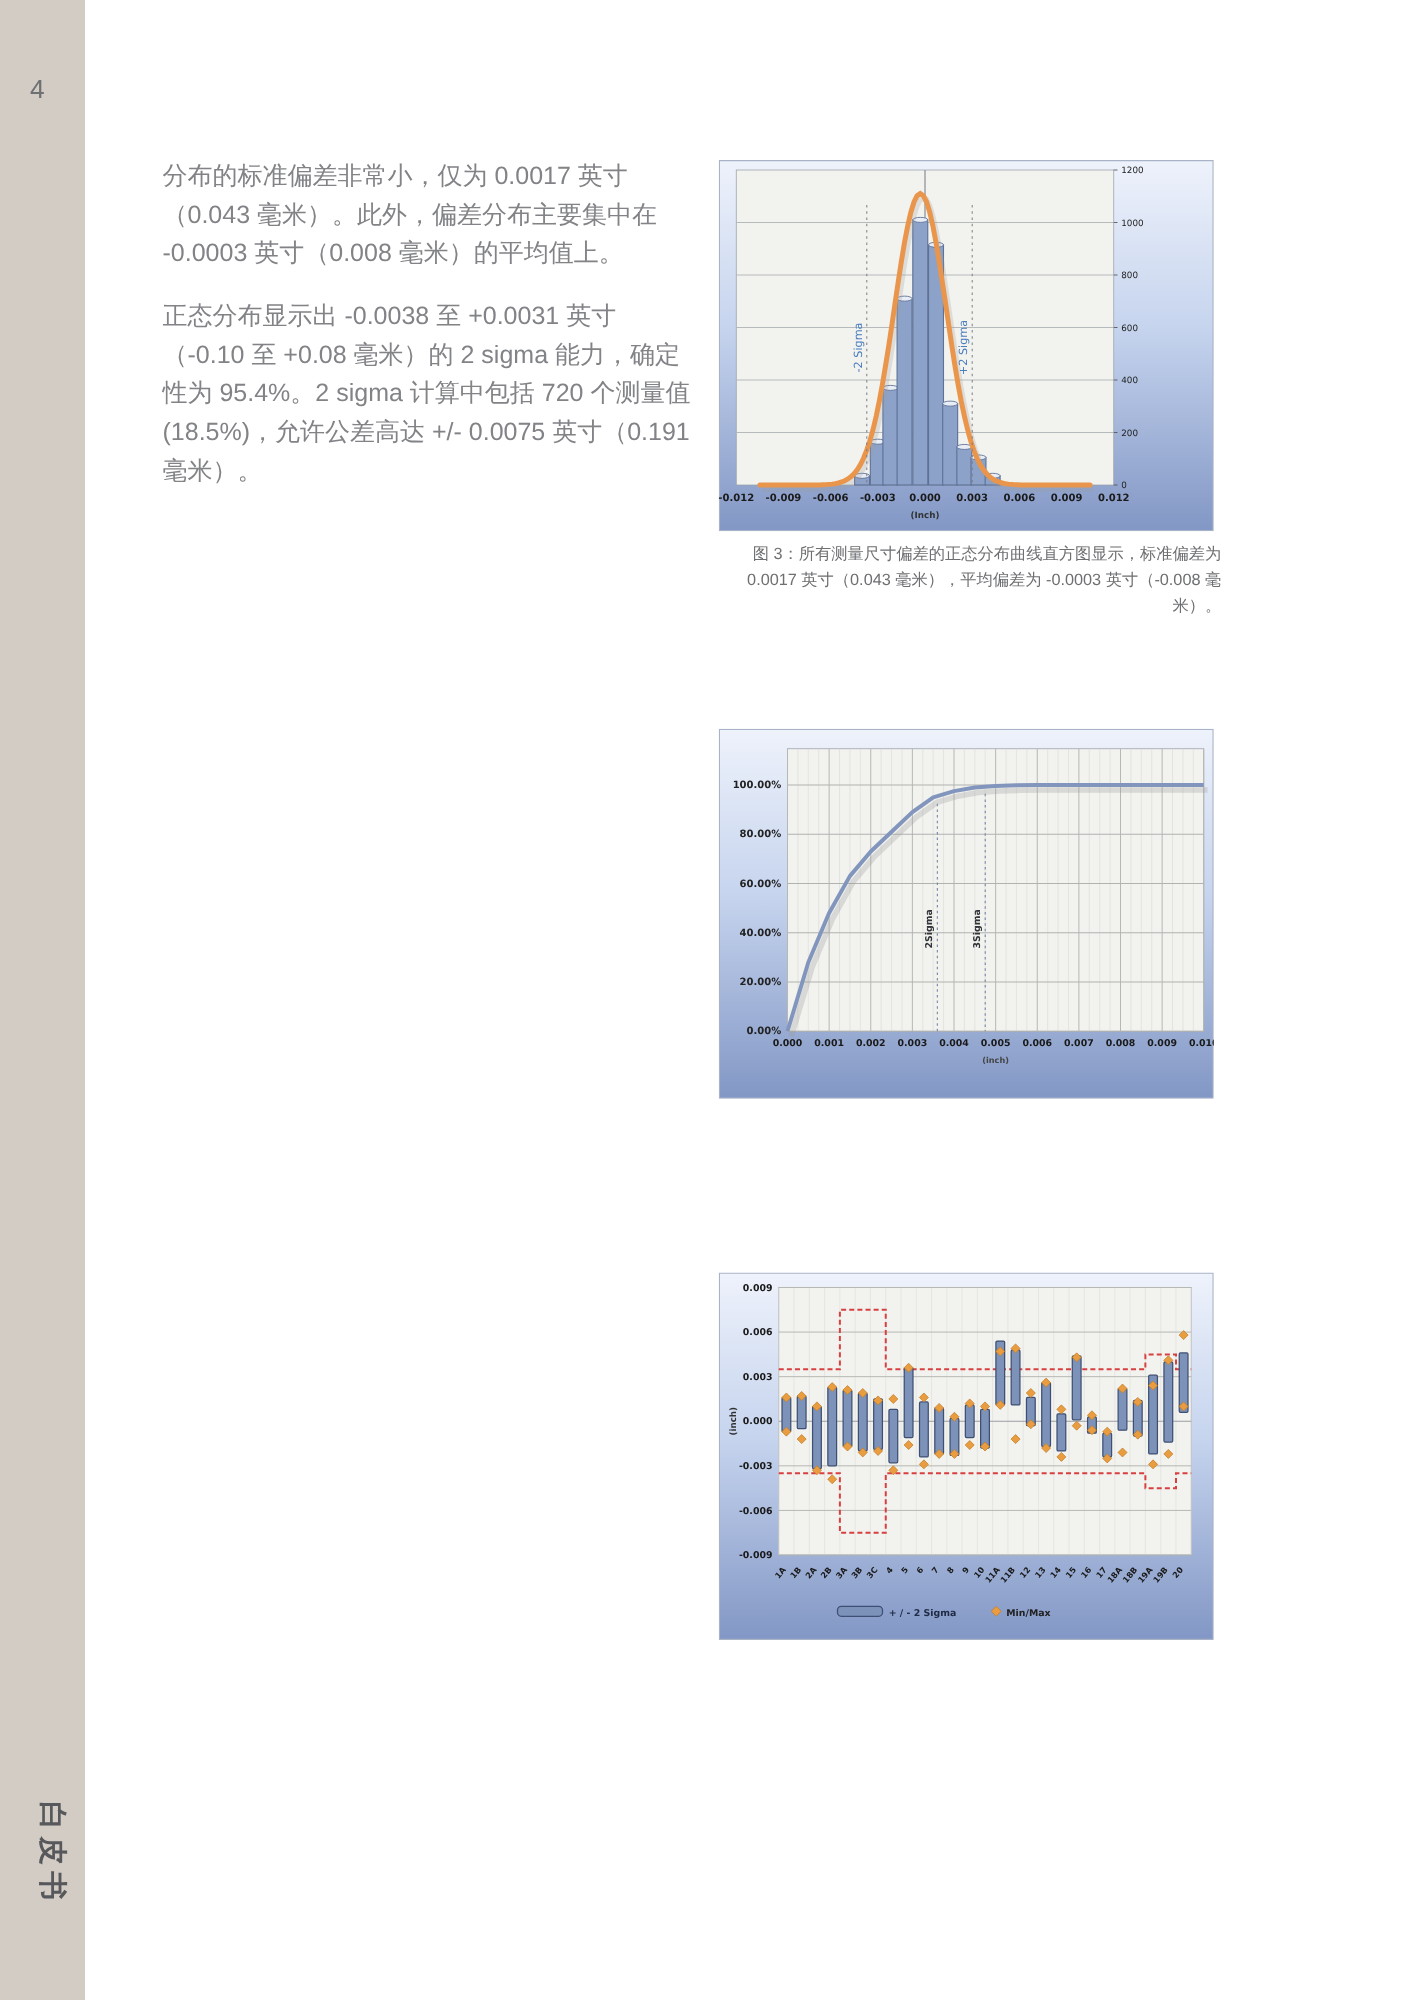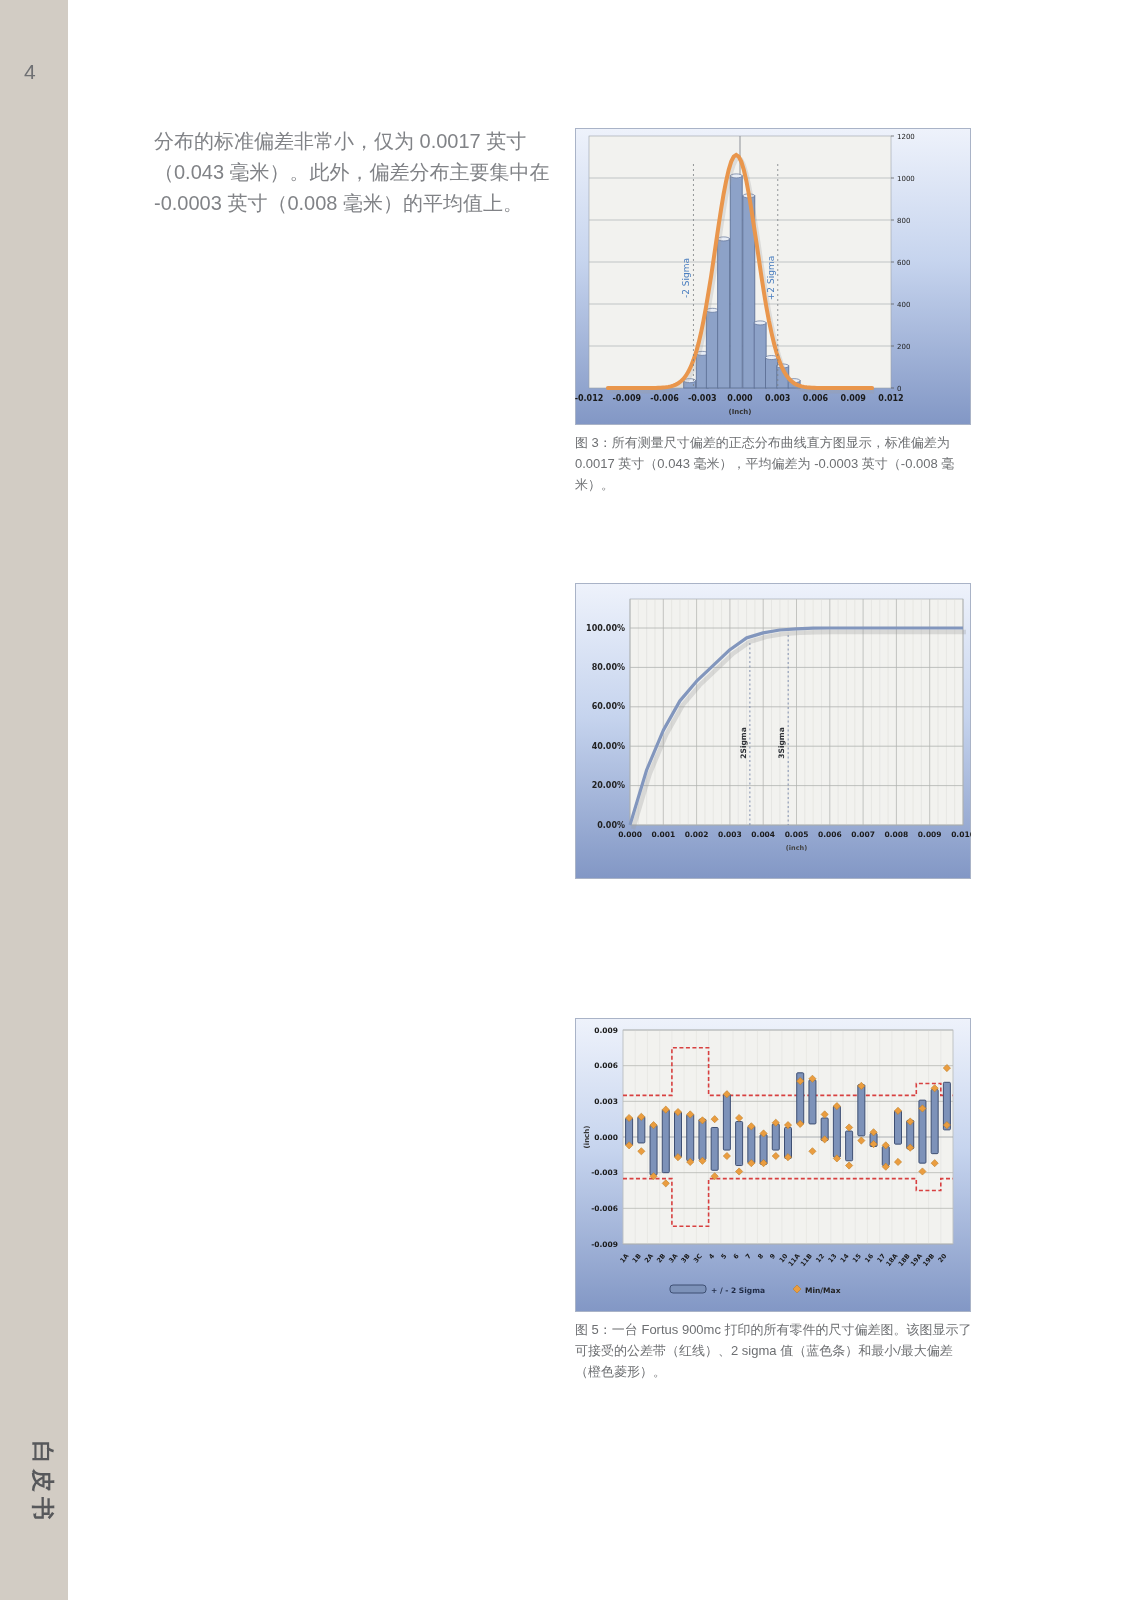--- a/index.html
+++ b/index.html
@@ -6,37 +6,38 @@
   body{
     width:1131px;height:1600px;position:relative;background:#ffffff;
     font-family:"Liberation Sans","DejaVu Sans",sans-serif;overflow:hidden;
   }
   .sidebar{position:absolute;left:0;top:0;width:68px;height:1600px;background:#d2ccc4;}
   .page-number{position:absolute;left:24px;top:60px;font-size:21px;color:#6f7073;}
   .vertical-title{
     position:absolute;left:42px;top:1483px;transform:translate(-50%,-50%) rotate(90deg);
     font-size:23px;letter-spacing:5px;color:#57585b;white-space:nowrap;font-weight:bold;
   }
-  .text-col{position:absolute;left:130px;top:126px;width:424px;margin-left:24px;}
+  .text-col{position:absolute;left:130px;top:126px;width:424px;}
   .text-col p{margin:0 0 19px 0;font-size:20px;line-height:31px;color:#818387;}
   .fig{position:absolute;left:575px;width:402px;}
-  .fig-caption{margin-top:7px;font-size:13px;line-height:21px;color:#6d6f72;}
+  .fig-caption{margin-top:7px;font-size:13px;line-height:21px;color:#6d6f72;text-align:right;}
   svg{display:block;}
   svg text{font-family:"DejaVu Sans","Liberation Sans",sans-serif;}
 </style>
 </head>
 <body>
 
 <div class="sidebar">
   <div class="page-number">4</div>
   <div class="vertical-title">白皮书</div>
 </div>
 
 <div class="text-col">
   <p>分布的标准偏差非常小，仅为 0.0017 英寸（0.043 毫米）。此外，偏差分布主要集中在 -0.0003 英寸（0.008 毫米）的平均值上。</p>
+  <p>正态分布显示出 -0.0038 至 +0.0031 英寸（-0.10 至 +0.08 毫米）的 2 sigma 能力，确定性为 95.4%。2 sigma 计算中包括 720 个测量值 (18.5%)，允许公差高达 +/- 0.0075 英寸（0.191 毫米）。</p>
 </div>
 
 <div class="fig" style="top:128px;">
   <svg id="svg-fig3" width="396" height="297" viewBox="0 0 396 297">
       <defs>
         <linearGradient id="bg0" x1="0" y1="0" x2="0" y2="1">
           <stop offset="0%" stop-color="#eef2fb"></stop>
           <stop offset="45%" stop-color="#c6d4ee"></stop>
           <stop offset="100%" stop-color="#8297c5"></stop>
         </linearGradient>
@@ -386,14 +387,13 @@
         <text x="359.66666666666663" y="238" fill="#1a1a1a" font-size="6.5" font-weight="bold" text-anchor="end" transform="rotate(-50 359.66666666666663 238)">19B</text>
         <text x="371.88888888888886" y="238" fill="#1a1a1a" font-size="6.5" font-weight="bold" text-anchor="end" transform="rotate(-50 371.88888888888886 238)">20</text>
       </g>
       <g>
         <rect x="95" y="267" width="36" height="8" rx="3" fill="#7d92b9" stroke="#3e4f73" stroke-width="1"></rect>
         <text x="136" y="274.5" fill="#1f2a44" font-size="7.5" font-weight="bold">+ / - 2 Sigma</text>
         <polygon points="222,267 226,271 222,275 218,271" fill="#ea9d40" stroke="#c07e24" stroke-width="0.6"></polygon>
         <text x="230" y="274.5" fill="#222" font-size="7.5" font-weight="bold">Min/Max</text>
       </g>
     </svg>
-  <div class="fig-caption">图 5：一台 Fortus 900mc 打印的所有零件的尺寸偏差图。该图显示了可接受的公差带（红线）、2 sigma 值（蓝色条）和最小/最大偏差（橙色菱形）。</div>
 </div>
 
 </body></html>

